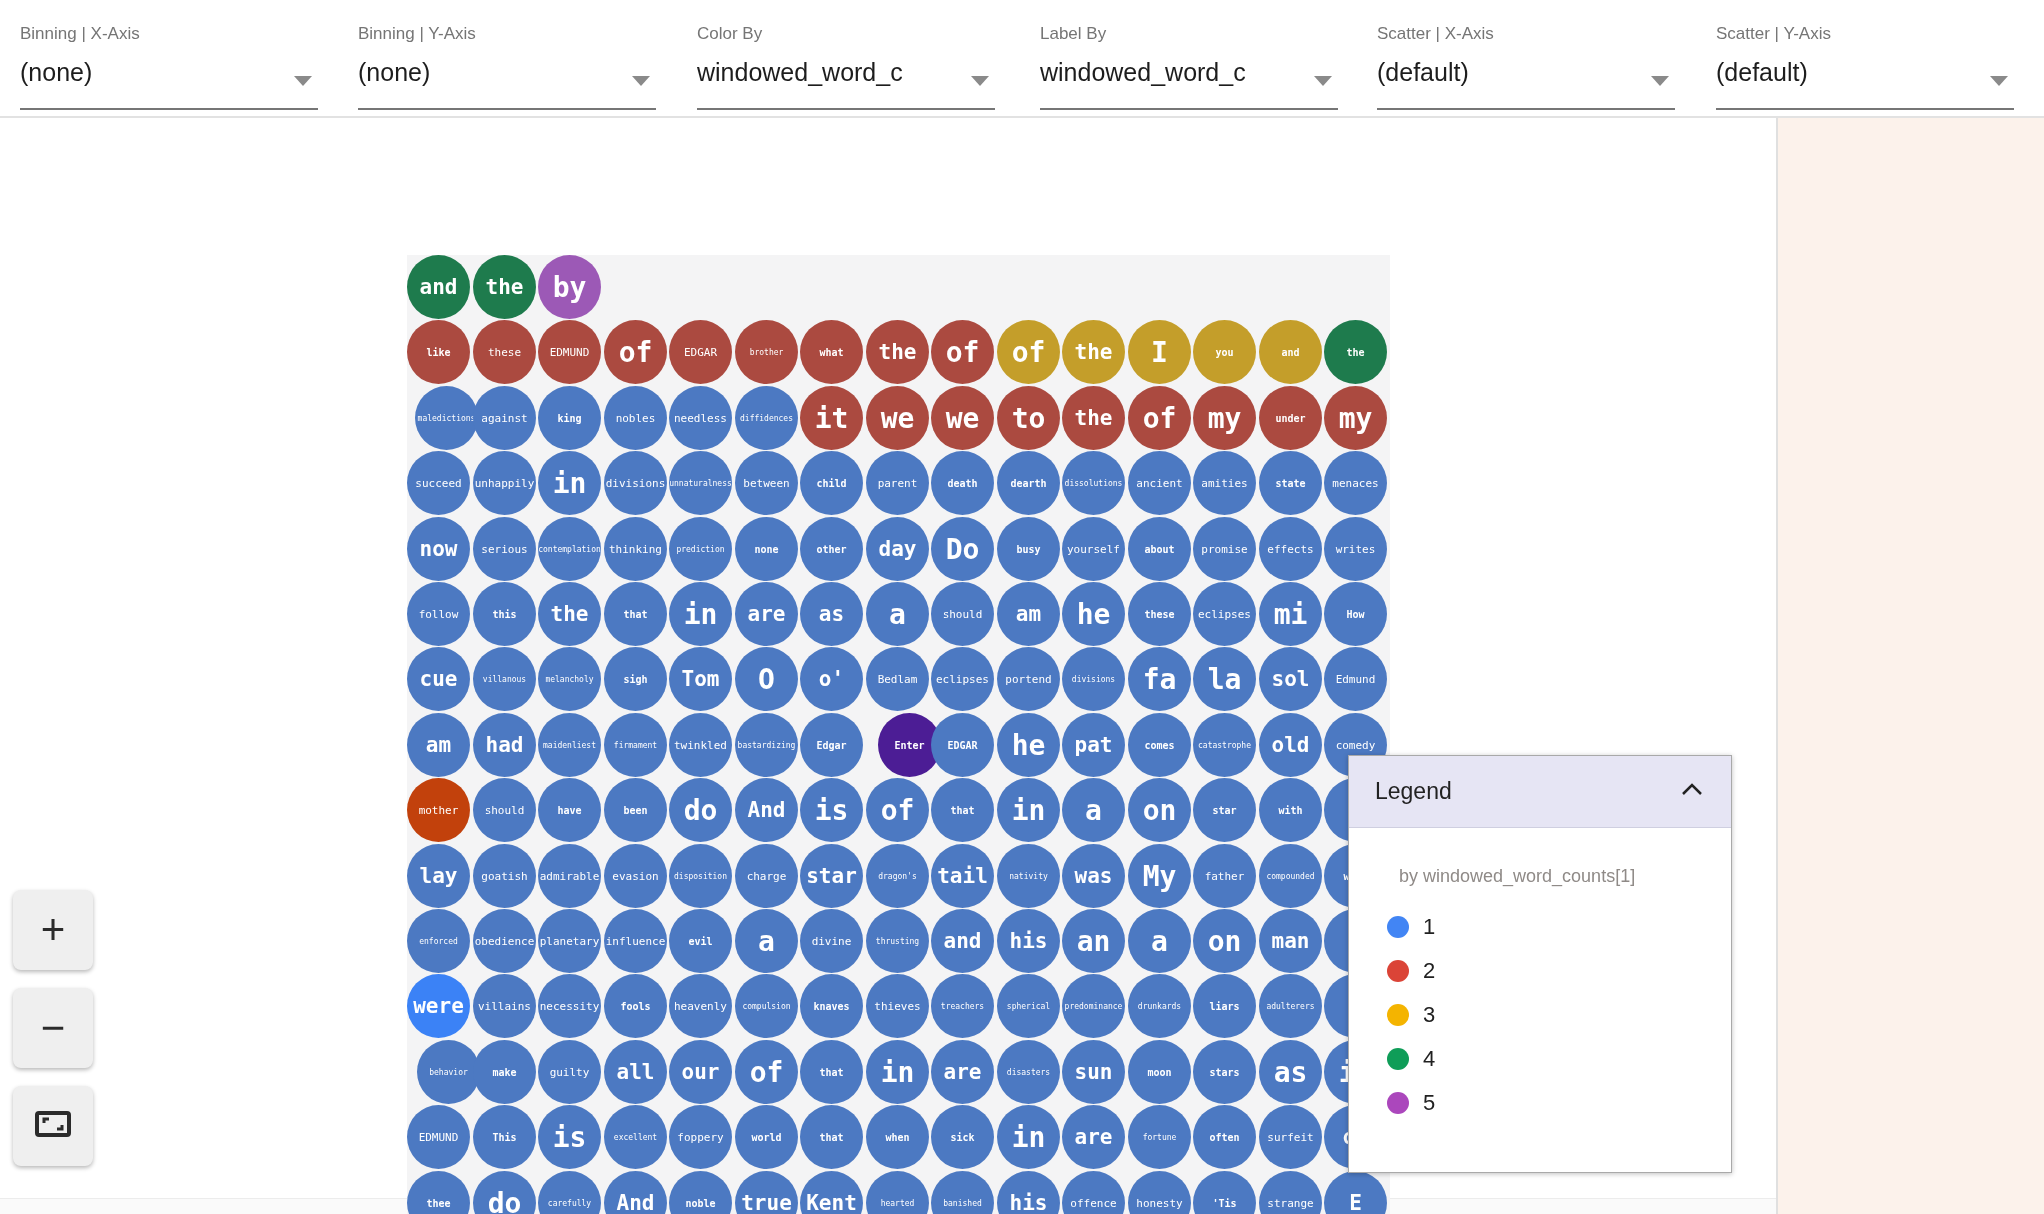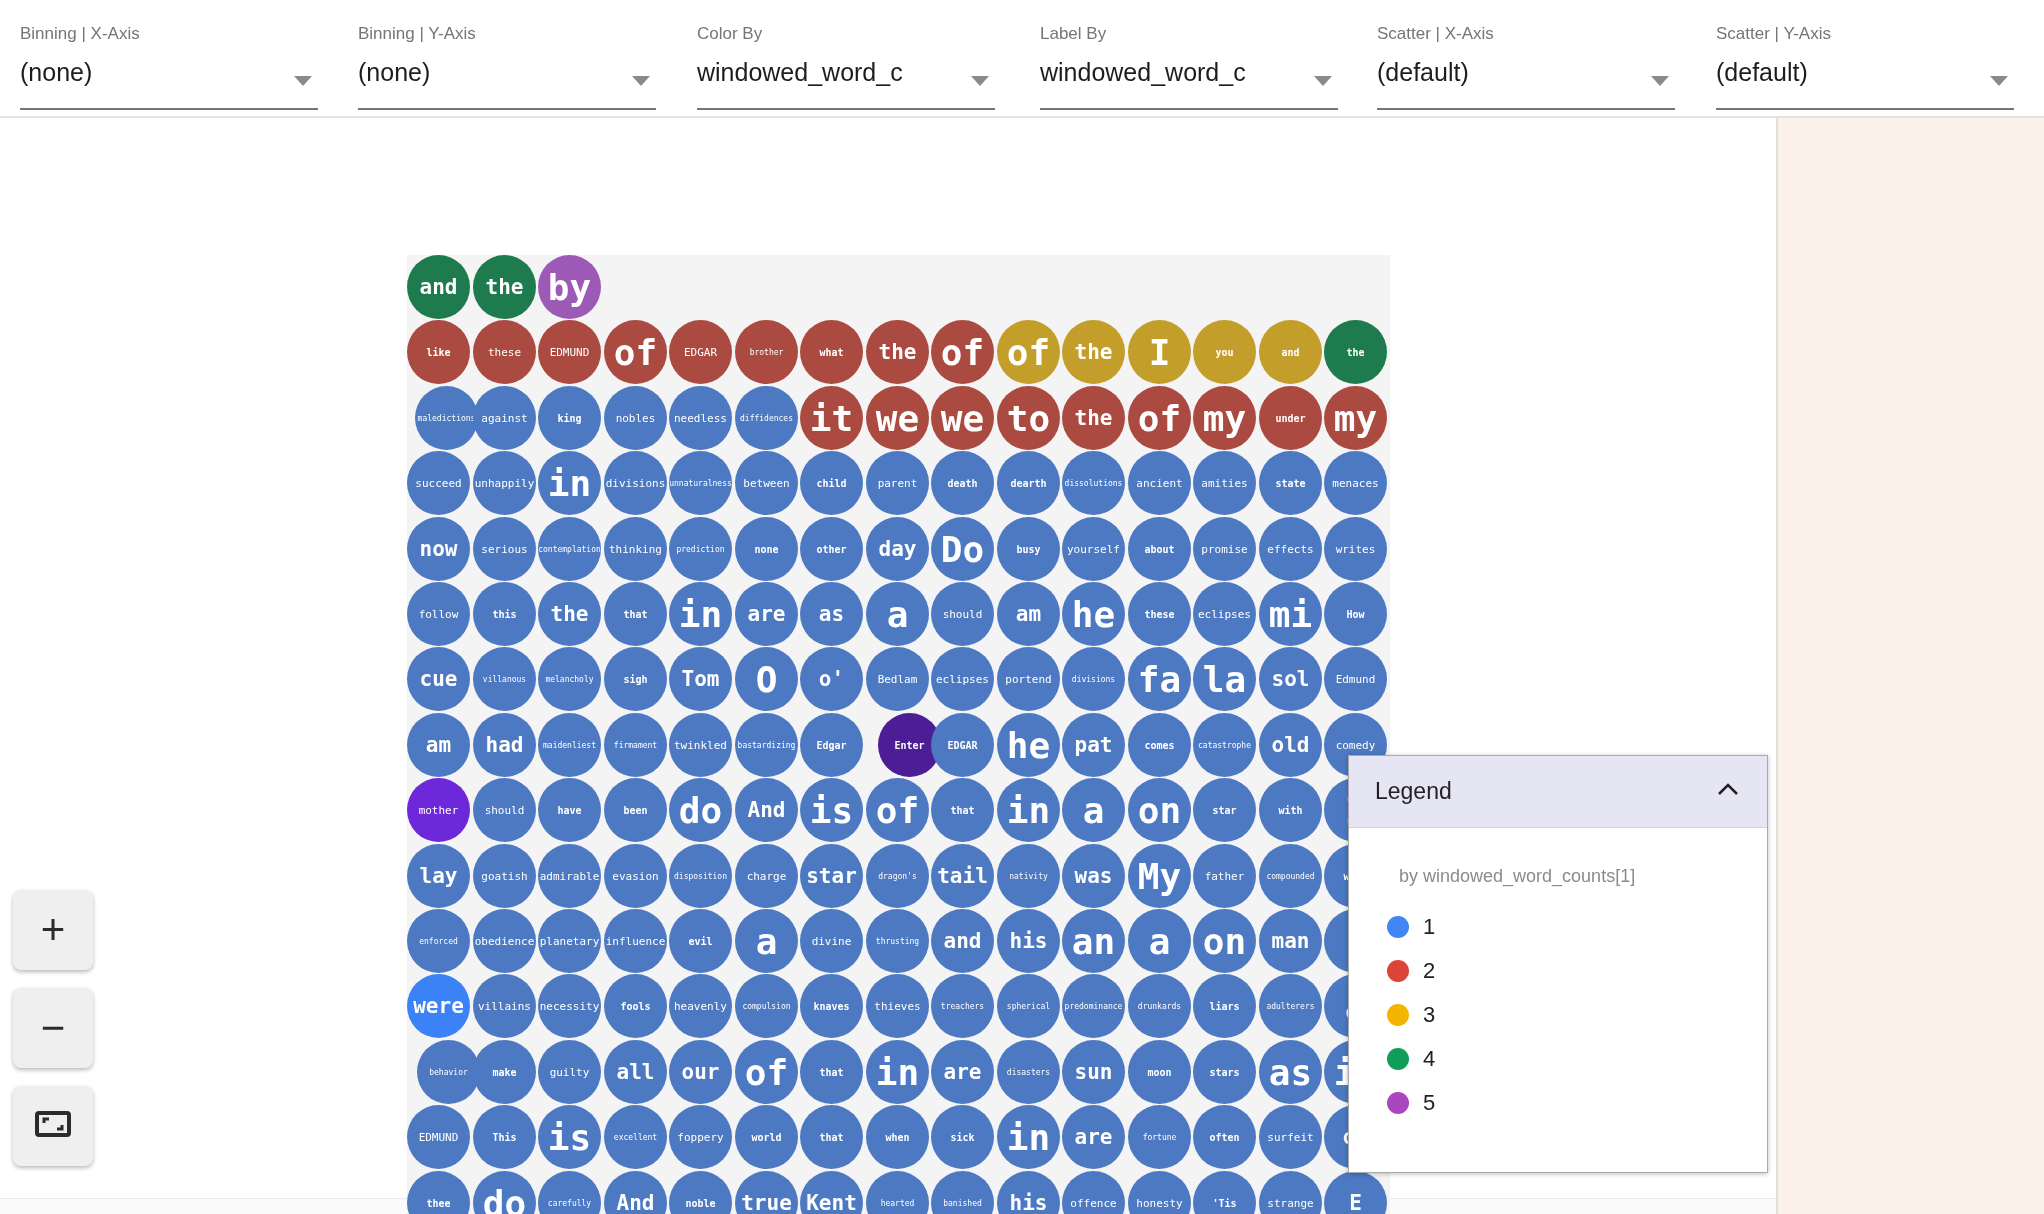--- a/index.html
+++ b/index.html
@@ -22,41 +22,41 @@
   .canvas { position: absolute; left: 0; top: 118px; width: 1776px; height: 1080px; background: #fff; }
   .grid-bg { position: absolute; left: 407px; top: 137px; width: 983px; height: 1048px;
     background: #f4f4f5; z-index: 1; }
   .bubble { position: absolute; width: 63px; height: 64px; border-radius: 50%;
     color: #fff; display: flex; align-items: center; justify-content: center;
     font-family: "DejaVu Sans Mono", monospace; white-space: nowrap; overflow: hidden; cursor: pointer; }
   .bubble.s1 { font-size: 8px;  font-weight: 400; }
   .bubble.s2 { font-size: 11px; font-weight: 400; }
   .bubble.s3 { font-size: 10px; font-weight: 700; }
   .bubble.s4 { font-size: 21px; font-weight: 700; }
-  .bubble.s5 { font-size: 36px; font-weight: 700; }
+  .bubble.s5 { font-size: 28px; font-weight: 700; }
 
   
   .vseparator { position: absolute; left: 1776px; top: 118px; width: 2px; height: 1096px; background: #e0e0e0; }
   .right-panel { position: absolute; left: 1778px; top: 118px; width: 266px; height: 1096px; background: #fcf2eb; }
 
   
   .bottom-strip { position: absolute; left: 0; top: 1198px; width: 1776px; height: 16px;
     background: #fafafa; border-top: 1px solid #ececec; }
 
   
   .zoom-btn { position: absolute; left: 13px; width: 80px; height: 80px; background: #efefef;
     border: none; border-radius: 8px; box-shadow: 0 2px 4px rgba(0,0,0,0.28);
     display: flex; align-items: center; justify-content: center; cursor: pointer; z-index: 20;
     font-size: 42px; font-weight: 400; color: #2b2b2b; line-height: 1; }
   #zoomin  { top: 890px; }
   #zoomout { top: 988px; }
   #zoomfit { top: 1086px; }
 
   
-  .legend { position: absolute; left: 1348px; top: 755px; width: 420px; height: 418px;
+  .legend { position: absolute; left: 1348px; top: 755px; width: 384px; height: 418px;
     background: #fff; border: 1px solid #a9a9a9; box-shadow: 0 1px 5px rgba(0,0,0,0.25); z-index: 25; }
   .legend-header { height: 72px; background: #e6e5f4; border-bottom: 1px solid #cfcfe0;
     display: flex; align-items: center; justify-content: space-between; padding: 0 26px; cursor: pointer; }
   .legend-title { font-size: 23px; color: #222; }
   .legend-body { padding: 26px 0 0 26px; }
   .legend-section-title { font-size: 25px; font-weight: 700; color: #3c3330; }
   .legend-subtitle { font-size: 18px; color: #8f8a87; margin: 12px 0 18px 24px; }
   .legend-item { display: flex; align-items: center; height: 44px; }
   .legend-dot { width: 22px; height: 22px; border-radius: 50%; margin: 0 14px 0 12px; flex: 0 0 auto; }
   .legend-item-label { font-size: 22px; color: #212121; }
@@ -206,21 +206,21 @@
       <div class="bubble s1" style="left: 328px; top: 458px; background: rgb(76, 121, 194);">bastardizing</div>
       <div class="bubble s3" style="left: 393px; top: 458px; background: rgb(76, 121, 194);">Edgar</div>
       <div class="bubble s3" style="left: 471px; top: 458px; background: #4c1d95;">Enter</div>
       <div class="bubble s3" style="left: 524px; top: 458px; background: rgb(76, 121, 194);">EDGAR</div>
       <div class="bubble s5" style="left: 590px; top: 458px; background: rgb(76, 121, 194);">he</div>
       <div class="bubble s4" style="left: 655px; top: 458px; background: rgb(76, 121, 194);">pat</div>
       <div class="bubble s3" style="left: 721px; top: 458px; background: rgb(76, 121, 194);">comes</div>
       <div class="bubble s1" style="left: 786px; top: 458px; background: rgb(76, 121, 194);">catastrophe</div>
       <div class="bubble s4" style="left: 852px; top: 458px; background: rgb(76, 121, 194);">old</div>
       <div class="bubble s2" style="left: 917px; top: 458px; background: rgb(76, 121, 194);">comedy</div>
-      <div class="bubble s2" style="left: 0px; top: 523px; background: #6d28d9;">mother</div>
+      <div class="bubble s2" style="left: 0px; top: 523px; background: #c2410c;">mother</div>
       <div class="bubble s2" style="left: 66px; top: 523px; background: rgb(76, 121, 194);">should</div>
       <div class="bubble s3" style="left: 131px; top: 523px; background: rgb(76, 121, 194);">have</div>
       <div class="bubble s3" style="left: 197px; top: 523px; background: rgb(76, 121, 194);">been</div>
       <div class="bubble s5" style="left: 262px; top: 523px; background: rgb(76, 121, 194);">do</div>
       <div class="bubble s4" style="left: 328px; top: 523px; background: rgb(76, 121, 194);">And</div>
       <div class="bubble s5" style="left: 393px; top: 523px; background: rgb(76, 121, 194);">is</div>
       <div class="bubble s5" style="left: 459px; top: 523px; background: rgb(76, 121, 194);">of</div>
       <div class="bubble s3" style="left: 524px; top: 523px; background: rgb(76, 121, 194);">that</div>
       <div class="bubble s5" style="left: 590px; top: 523px; background: rgb(76, 121, 194);">in</div>
       <div class="bubble s5" style="left: 655px; top: 523px; background: rgb(76, 121, 194);">a</div>

